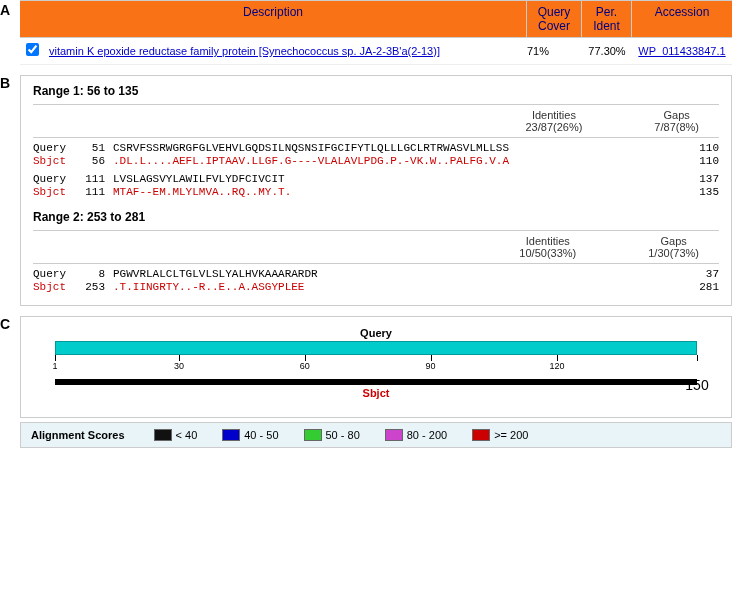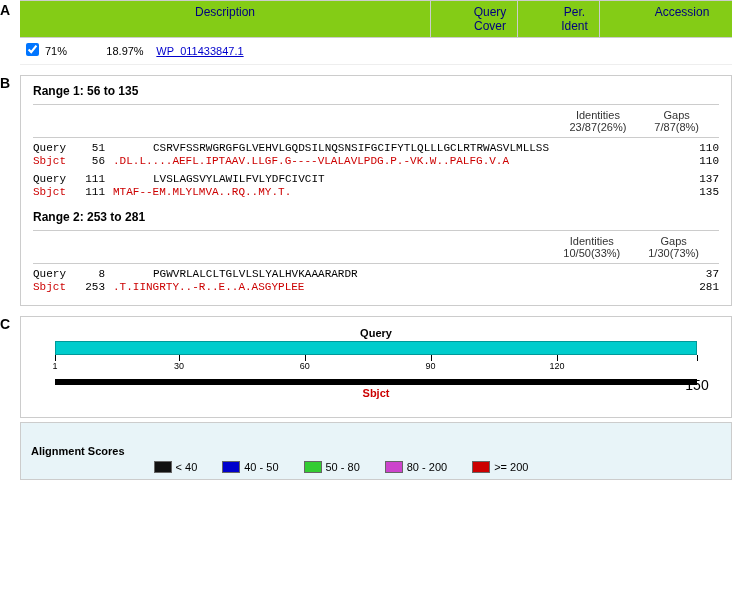--- a/index.html
+++ b/index.html
@@ -8,22 +8,21 @@
       font-size: 12px;
       background: #fff;
       width: 732px;
       min-height: 613px;
       color: #000;
     }
     .table-header {
       display: flex;
       border-top: 1px solid #ccc;
       border-bottom: 1px solid #ccc;
-      background: #84cc16;
-      gap: 32px;
+      background: #f97316;
     }
     .col-desc {
       flex: 1;
       text-align: center;
       padding: 4px 6px;
       border-right: 1px solid #ccc;
       color: #000080;
       font-size: 12px;
     }
     .col-qcover {
@@ -77,21 +76,21 @@
       margin-top: 2px;
     }
     .range-title {
       font-weight: bold;
       font-size: 12px;
       margin-bottom: 6px;
     }
     .align-stats {
       display: flex;
       justify-content: flex-end;
-      gap: 28px;
+      gap: 72px;
       margin-bottom: 4px;
       padding-right: 20px;
     }
     .stat-col {
       text-align: center;
       font-size: 11px;
     }
     .stat-label { color: #333; }
     .stat-value { color: #333; }
     .align-divider {
@@ -118,21 +117,21 @@
       width: 30px;
       text-align: right;
       padding-right: 8px;
       color: #000;
     }
     .al-seq {
       flex: 1;
       letter-spacing: 0;
     }
     .al-seq.sbjct-seq { color: #cc0000; }
-    .al-seq.query-seq { color: #000; margin-left: 40px; }
+    .al-seq.query-seq { color: #000; }
     .al-end-num {
       width: 35px;
       text-align: right;
       color: #000;
     }
     .range-separator { margin: 12px 0 6px 0; }
     .section-c-inner {
       border: 1px solid #ccc;
       padding: 10px 14px;
       margin-top: 2px;
@@ -152,21 +151,20 @@
     .legend-title {
       font-size: 11px;
       font-weight: bold;
       margin-right: 4px;
     }
     .legend-item {
       display: flex;
       align-items: center;
       gap: 4px;
       font-size: 11px;
-      margin-top: 32px;
     }
     .legend-box {
       width: 18px;
       height: 12px;
       display: inline-block;
       border: 1px solid #666;
     }
     .section-row {
       display: flex;
       align-items: flex-start;
@@ -191,22 +189,25 @@
     <div class="table-header">
       <div class="col-desc">Description</div>
       <div class="col-qcover">Query<br>Cover</div>
       <div class="col-pident">Per.<br>Ident</div>
       <div class="col-acc">Accession</div>
     </div>
     <div class="table-row">
       <div class="row-checkbox">
         <input type="checkbox" checked="" style="">
       </div>
+      <div class="row-desc">
+        <a href="#">vitamin K epoxide reductase family protein [Synechococcus sp. JA-2-3B'a(2-13)]</a>
+      </div>
       <div class="row-qcover">71%</div>
-      <div class="row-pident">18.97%</div>
+      <div class="row-pident">77.30%</div>
       <div class="row-acc">
         <a href="#">WP_011433847.1</a>
       </div>
     </div>
   </div>
 </div>
 
 <div class="section-row" style="margin-top:8px;">
   <div class="section-letter">B</div>
   <div class="section-content">

